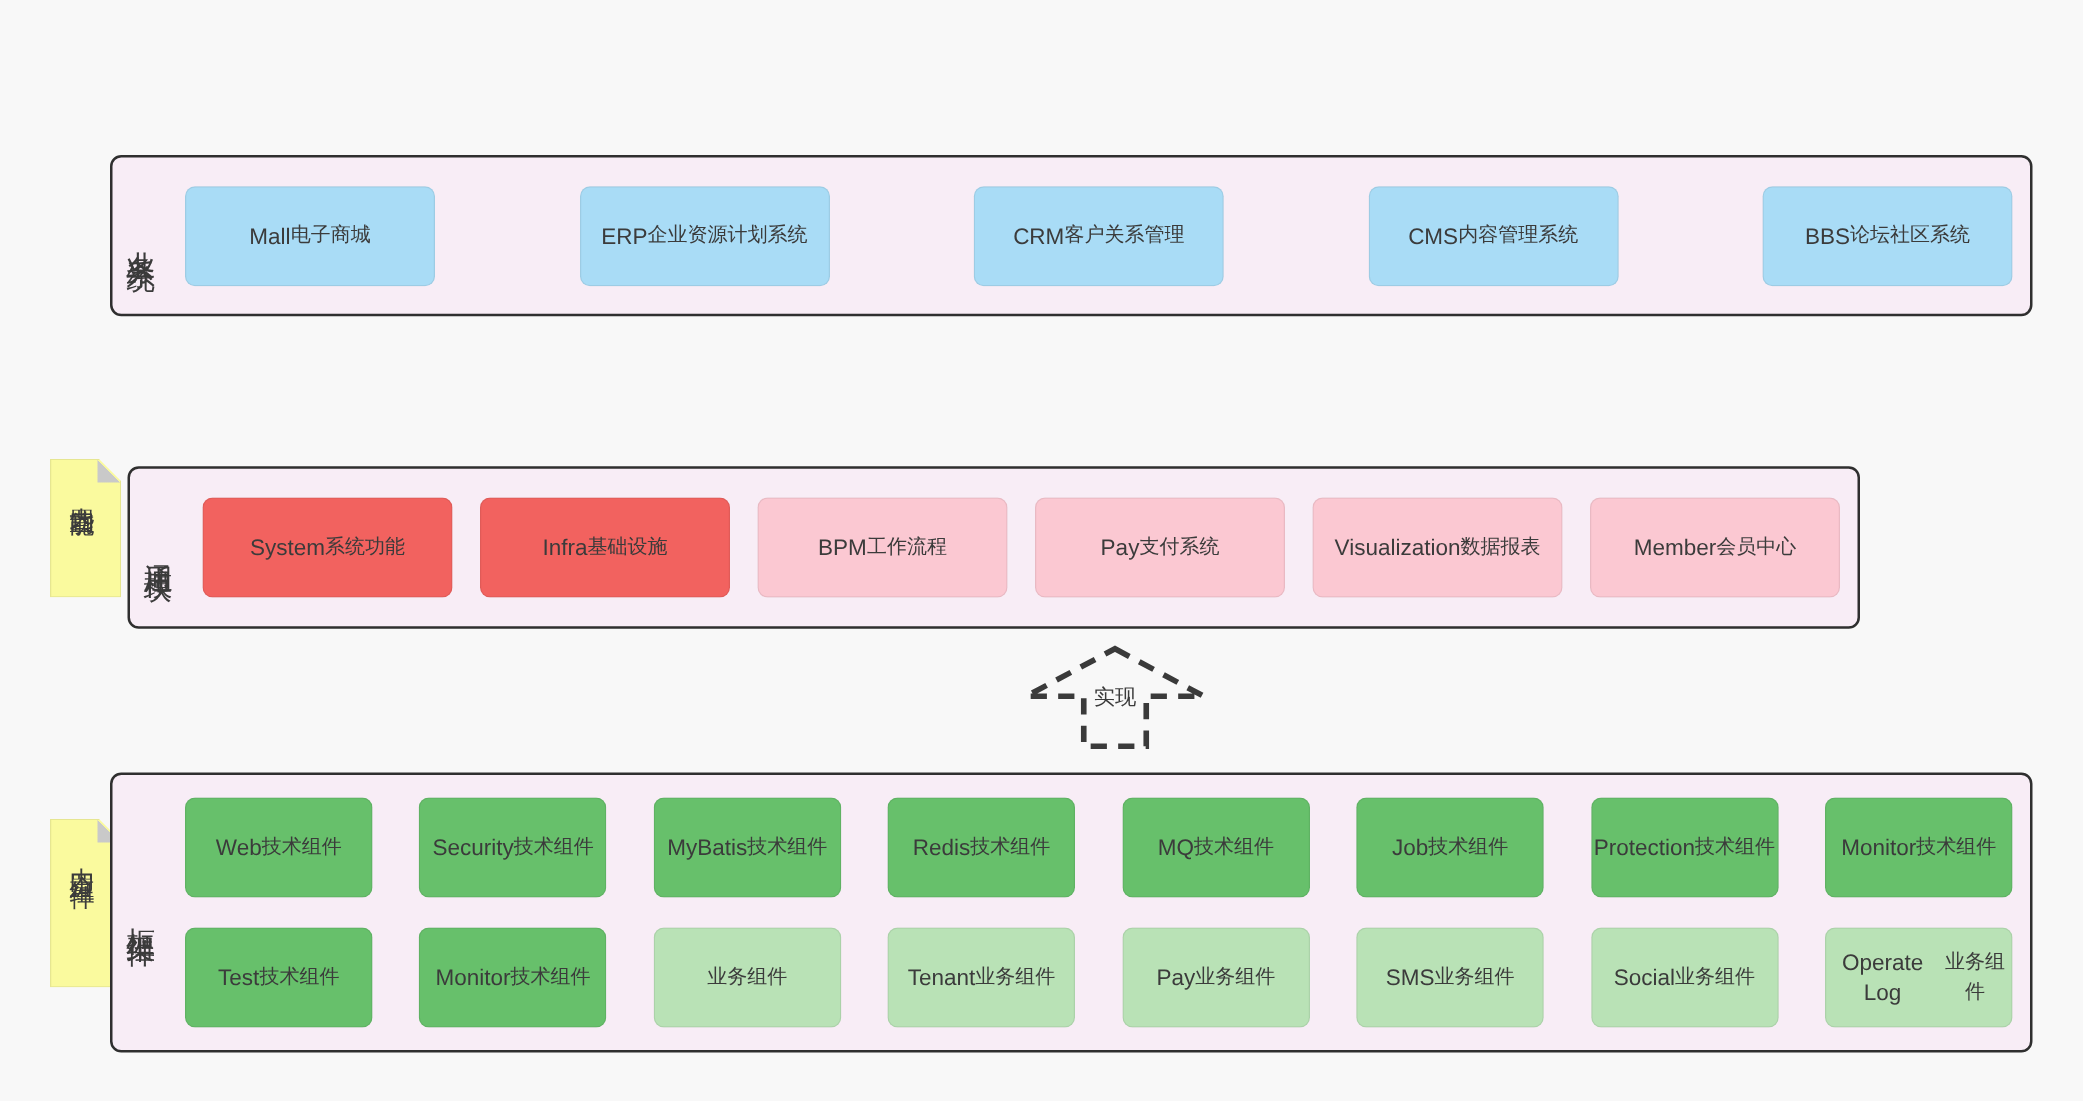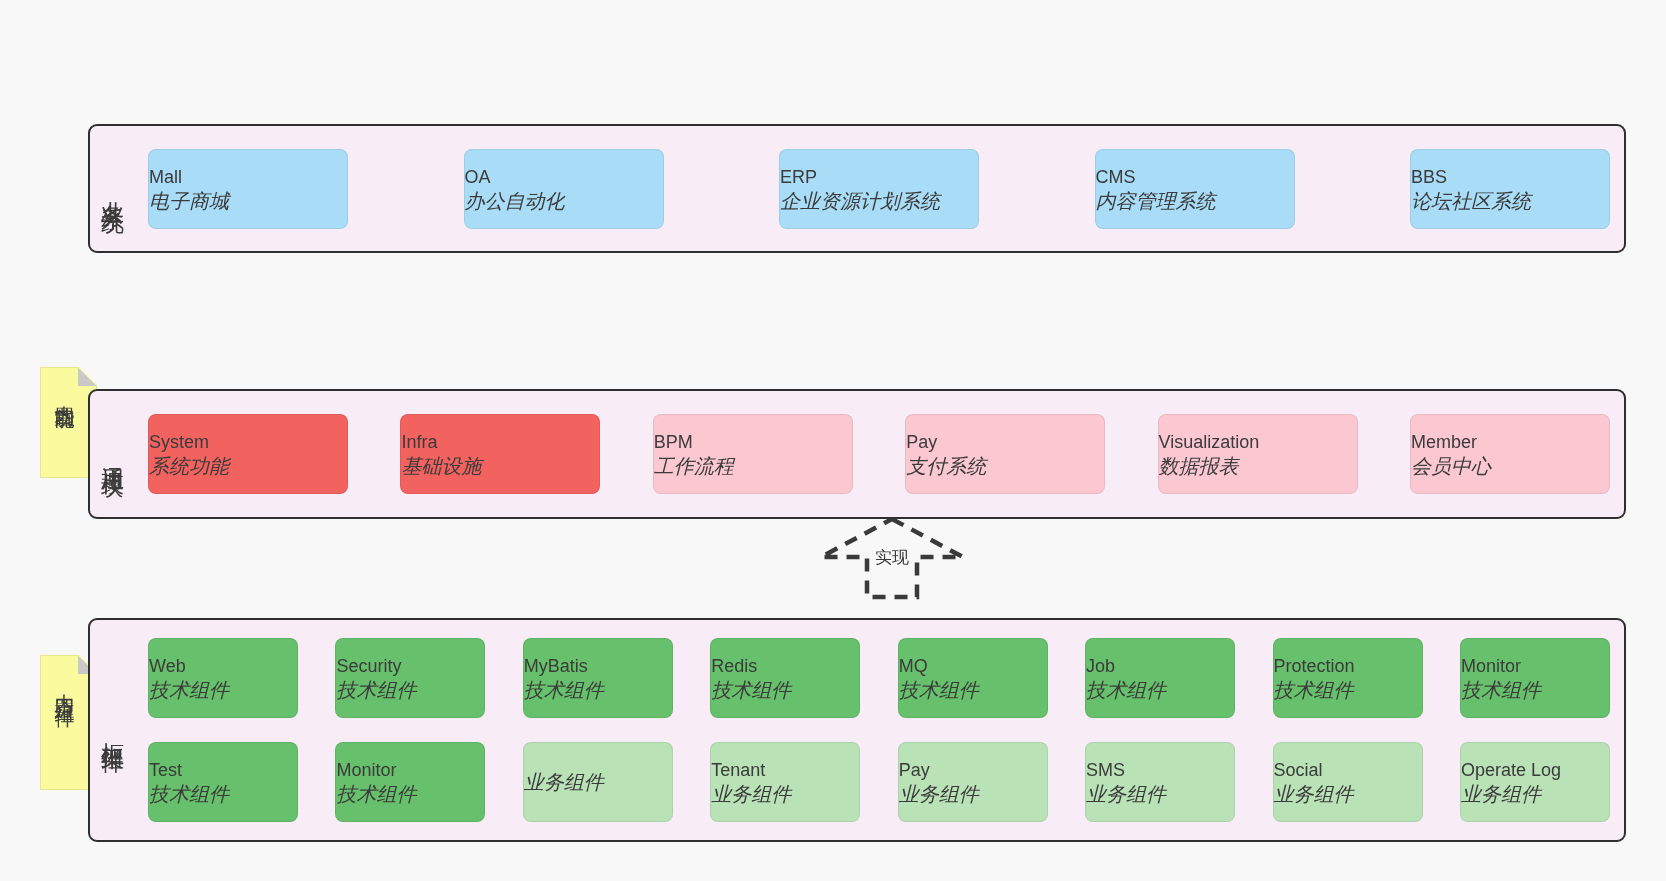--- a/index.html
+++ b/index.html
@@ -3,40 +3,40 @@
 <meta charset="utf-8">
 <style>
   html,body{margin:0;padding:0;}
   body{background:#f8f8f8;font-family:"Liberation Sans","DejaVu Sans",sans-serif;}
   .canvas{position:relative;width:1666px;height:881px;background:var(--page-bg);overflow:hidden;}
 
   
   .panel{position:absolute;background:var(--panel-bg);border:2.5px solid var(--line);
          border-radius:9px;box-sizing:border-box;z-index:2;}
   .panel-top{left:88px;top:124px;width:1538px;height:129px;}
-  .panel-mid{left:88px;top:373px;width:1538px;height:130px;margin-top:16px;}
+  .panel-mid{left:102px;top:373px;width:1386px;height:130px;}
   .panel-bot{left:88px;top:618px;width:1538px;height:224px;}
 
   .vlabel{position:absolute;left:11px;top:50%;transform:translateY(-50%);
           writing-mode:vertical-rl;text-orientation:upright;
           font-size:23px;letter-spacing:3px;color:var(--text);line-height:1;}
 
   
   .row{position:absolute;left:0;right:0;display:flex;justify-content:space-between;
        padding:0 14px 0 58px;box-sizing:border-box;}
   .row-center{top:50%;transform:translateY(-50%);}
   .row-b1{top:18px;}
   .row-b2{top:122px;gap:19px;}
 
   .box{width:200px;height:80px;border-radius:8px;border:1px solid rgba(0,0,0,0.07);
-       display:flex;flex-direction:column;align-items:flex-start;justify-content:center;
+       display:flex;flex-direction:row;align-items:center;justify-content:center;
        text-align:center;color:var(--text);line-height:24px;box-sizing:border-box;}
   .panel-bot .box{width:150px;}
   .box .en{font-size:18px;}
-  .box .zh{font-size:20px;font-style:italic;}
+  .box .zh{font-size:16px;}
   .panel-bot .box .en{max-width:126px;}
   .blue{background:var(--blue);}
   .red{background:var(--red);}
   .pink{background:var(--pink);}
   .green{background:var(--green);}
   .lightgreen{background:var(--lightgreen);}
 
   
   .note{position:absolute;width:57px;background:var(--note);z-index:1;
         border:1px solid rgba(0,0,0,0.08);box-sizing:border-box;
@@ -81,26 +81,26 @@
   </div>
 
   <section class="panel panel-top">
     <div class="vlabel">业务系统</div>
     <div class="row row-center">
       <div class="box blue">
         <div class="en">Mall</div>
         <div class="zh">电子商城</div>
       </div>
       <div class="box blue">
-        <div class="en">OA</div>
-        <div class="zh">办公自动化</div>
-      </div>
-      <div class="box blue">
         <div class="en">ERP</div>
         <div class="zh">企业资源计划系统</div>
+      </div>
+      <div class="box blue">
+        <div class="en">CRM</div>
+        <div class="zh">客户关系管理</div>
       </div>
       <div class="box blue">
         <div class="en">CMS</div>
         <div class="zh">内容管理系统</div>
       </div>
       <div class="box blue">
         <div class="en">BBS</div>
         <div class="zh">论坛社区系统</div>
       </div>
     </div>

